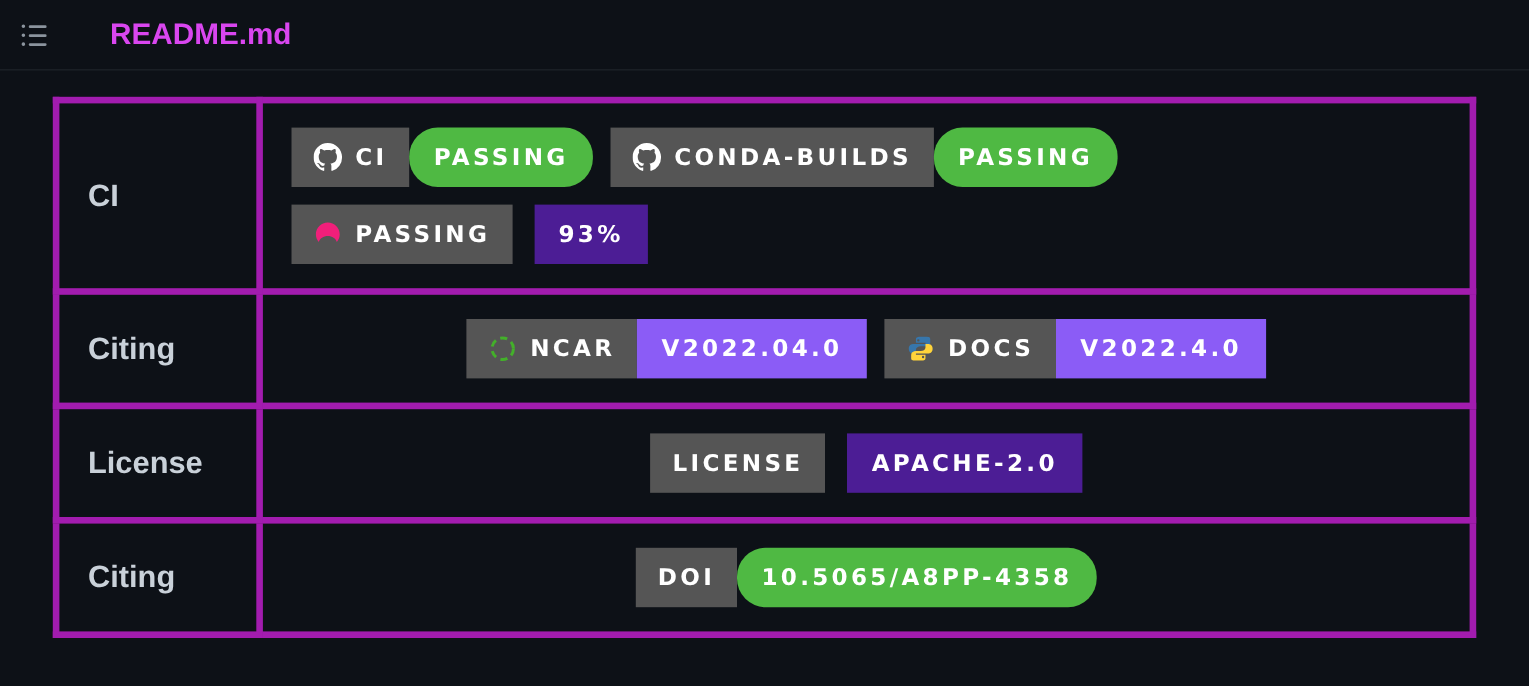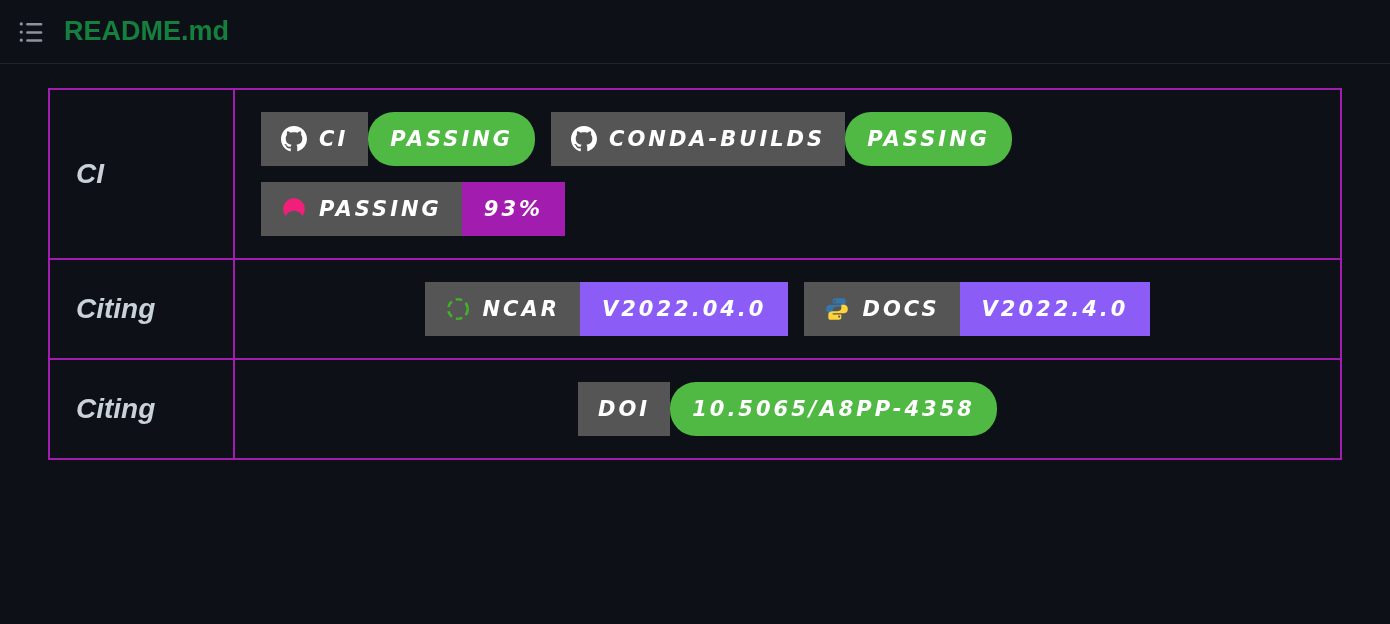--- a/index.html
+++ b/index.html
@@ -27,35 +27,35 @@
       height: 26px;
       display: flex;
       align-items: center;
       justify-content: center;
       color: #8b949e;
       cursor: pointer;
     }
     .filename {
       font-size: 27px;
       font-weight: 600;
-      color: #15803d;
+      color: #d946ef;
+      margin-left: 36px;
     }
     .content {
       padding: 24px 48px;
     }
     table {
       width: 100%;
       border-collapse: collapse;
       border: 1px solid #30363d;
     }
     td {
-      border: 2px solid #a21caf;
+      border: 6px solid #a21caf;
       padding: 22px 26px;
       vertical-align: middle;
-      font-style: italic;
     }
     td.label-cell {
       width: 185px;
       font-size: 28px;
       font-weight: 600;
       color: #c9d1d9;
     }
     td.badge-cell {
       text-align: center;
     }
@@ -91,21 +91,22 @@
       display: flex;
       align-items: center;
       padding: 0 22px;
       color: #ffffff;
     }
     .badge-right.green {
       background: #4fb943;
       border-radius: 26px;
     }
     .badge-right.yellowgreen {
-      background: #a21caf;
+      background: #4c1d95;
+      margin-left: 20px;
     }
     .badge-right.blue {
       background: #8b5cf6;
     }
     .badge-icon {
       width: 26px;
       height: 26px;
       display: flex;
       align-items: center;
       justify-content: center;
@@ -194,20 +195,33 @@
                     </svg>
               </span>
               <span>DOCS</span>
             </div>
             <div class="badge-right blue">V2022.4.0</div>
           </div>
         </div>
       </td>
     </tr>
     <tr>
+      <td class="label-cell">License</td>
+      <td class="badge-cell">
+        <div class="badge-row">
+          <div class="badge">
+            <div class="badge-left">
+              <span>LICENSE</span>
+            </div>
+            <div class="badge-right yellowgreen">APACHE-2.0</div>
+          </div>
+        </div>
+      </td>
+    </tr>
+    <tr>
       <td class="label-cell">Citing</td>
       <td class="badge-cell">
         <div class="badge-row">
           <div class="badge">
             <div class="badge-left">
               <span>DOI</span>
             </div>
             <div class="badge-right green">10.5065/A8PP-4358</div>
           </div>
         </div>

